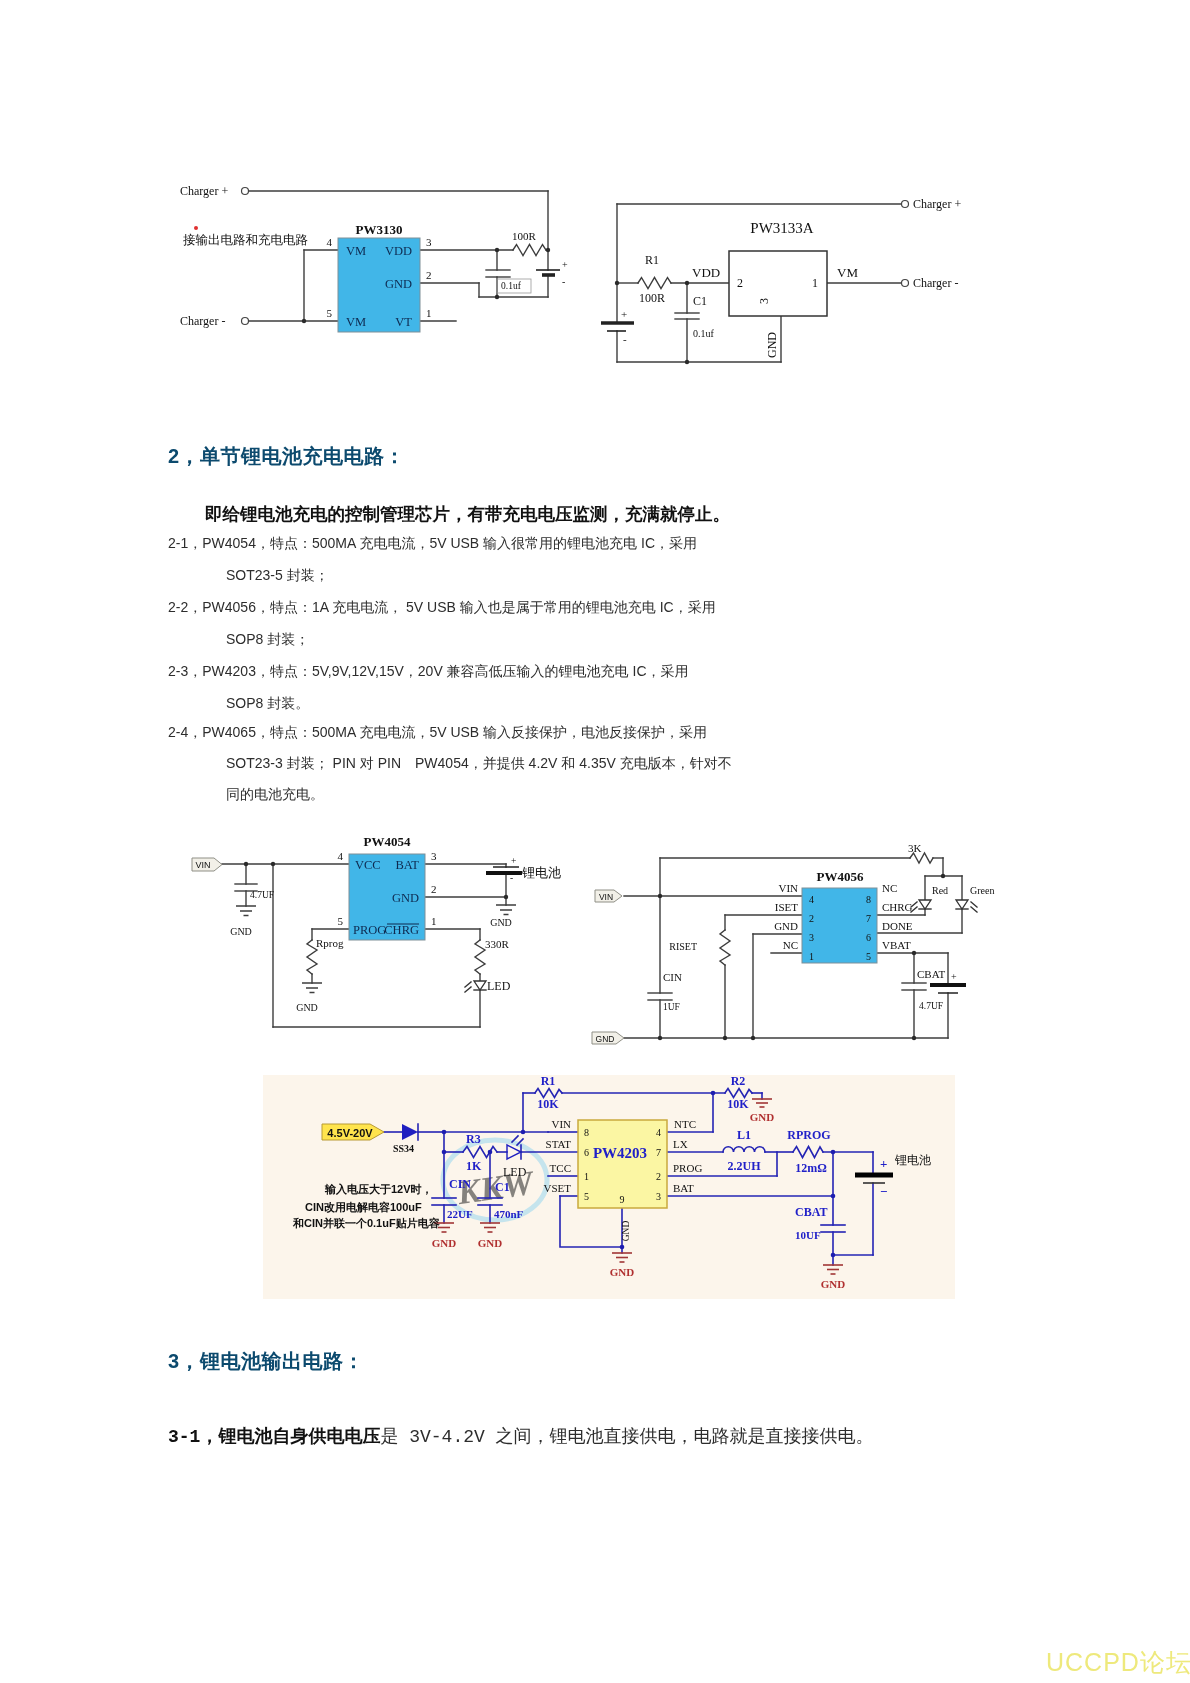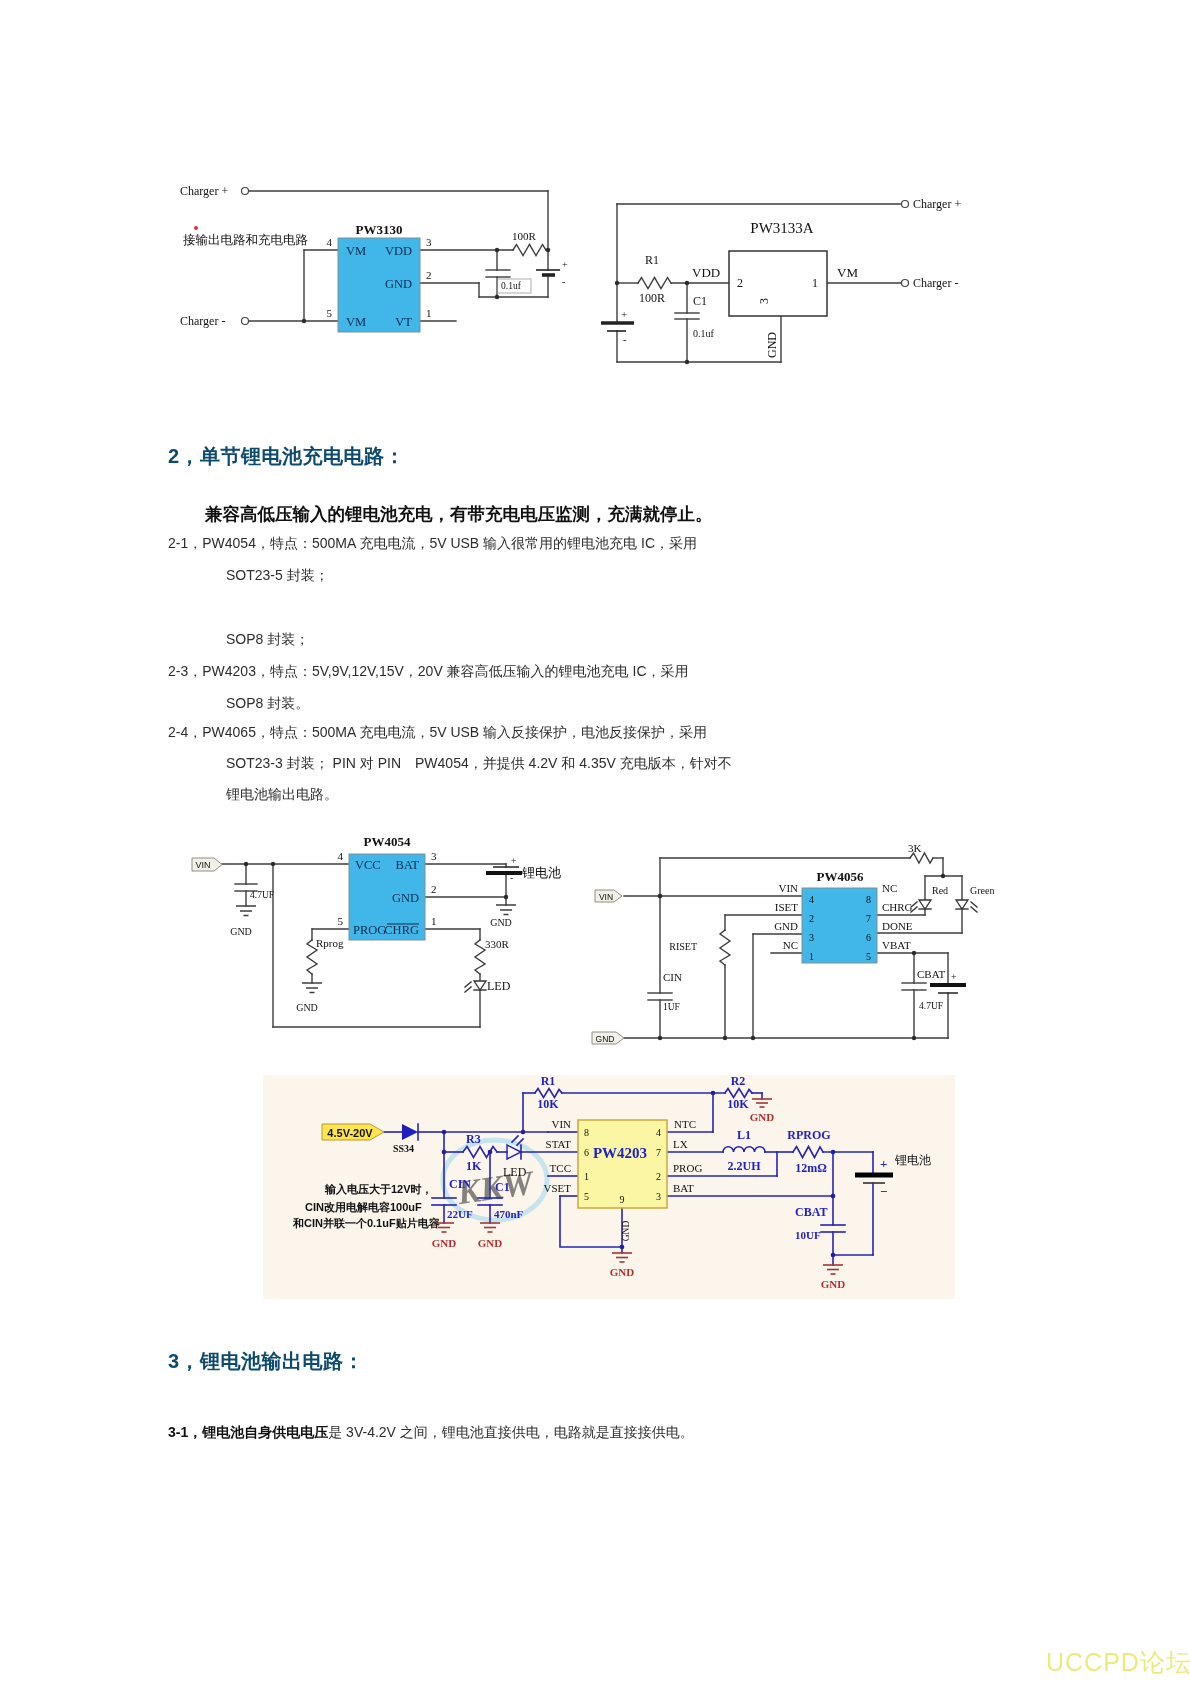--- a/index.html
+++ b/index.html
@@ -2,21 +2,21 @@
 <html><head>
 <meta charset="utf-8">
 <style>
   html,body{margin:0;padding:0;background:#ffffff;}
   #page{position:relative;width:1190px;height:1683px;background:#fff;overflow:hidden;
         font-family:"Liberation Sans",sans-serif;}
   .abs{position:absolute;white-space:nowrap;}
   .h-green{color:#0c4a6e;font-weight:bold;font-size:20px;letter-spacing:0.5px;}
   .intro{color:#111;font-weight:bold;font-size:17.5px;}
   .body-line{color:#2d2d2d;font-size:14px;}
-  .p31{color:#2d2d2d;font-size:14px;}
+  .p31{color:#2d2d2d;font-size:18px;font-family:Liberation Mono, monospace;}
   .p31 .bld{font-weight:bold;color:#111;}
   .wm{color:#EEE97C;font-size:25px;letter-spacing:1px;}
   svg{position:absolute;overflow:visible;}
   svg text{font-family:"Liberation Serif",serif;fill:#111;}
   .wire{stroke:#3d3d3d;stroke-width:1.4;fill:none;stroke-linecap:square;}
   .bwire{stroke:#2424b4;stroke-width:1.6;fill:none;stroke-linecap:square;}
   .kwire{stroke:#333;stroke-width:1.4;fill:none;stroke-linecap:square;}
   .dot{fill:#2b2b2b;}
   .bdot{fill:#1d1db0;}
   .term{fill:#fff;stroke:#444;stroke-width:1.2;}
@@ -137,30 +137,31 @@
     <text class="t12" x="172" y="122">2</text>
     <text class="t12" x="253" y="122" text-anchor="end">1</text>
     <text class="t12" x="203" y="136" text-anchor="middle" transform="rotate(-90 203 136)">3</text>
     <text class="t12" x="211" y="180" text-anchor="middle" transform="rotate(-90 211 180)">GND</text>
     <text class="t13" x="272" y="112">VM</text>
     <text class="t11" x="56" y="153">+</text>
     <text class="t11" x="58" y="178">-</text>
   </svg>
 
   <div class="abs h-green" style="left:168px;top:443px">2，单节锂电池充电电路：</div>
-  <div class="abs intro" style="left:205px;top:502px">兼容高低压输入的锂电池充电，有带充电电压监测，充满就停止。</div>
+  <div class="abs intro" style="left:205px;top:502px">即给锂电池充电的控制管理芯片，有带充电电压监测，充满就停止。</div>
 
   <div class="abs body-line" style="left:168px;top:535px">2-1，PW4054，特点：500MA 充电电流，5V USB 输入很常用的锂电池充电 IC，采用</div>
   <div class="abs body-line" style="left:226px;top:567px">SOT23-5 封装；</div>
+  <div class="abs body-line" style="left:168px;top:599px">2-2，PW4056，特点：1A 充电电流， 5V USB 输入也是属于常用的锂电池充电 IC，采用</div>
   <div class="abs body-line" style="left:226px;top:631px">SOP8 封装；</div>
   <div class="abs body-line" style="left:168px;top:663px">2-3，PW4203，特点：5V,9V,12V,15V，20V 兼容高低压输入的锂电池充电 IC，采用</div>
   <div class="abs body-line" style="left:226px;top:695px">SOP8 封装。</div>
   <div class="abs body-line" style="left:168px;top:724px">2-4，PW4065，特点：500MA 充电电流，5V USB 输入反接保护，电池反接保护，采用</div>
   <div class="abs body-line" style="left:226px;top:755px">SOT23-3 封装； PIN 对 PIN　PW4054，并提供 4.2V 和 4.35V 充电版本，针对不</div>
-  <div class="abs body-line" style="left:226px;top:786px">锂电池输出电路。</div>
+  <div class="abs body-line" style="left:226px;top:786px">同的电池充电。</div>
 
   <svg style="left:165px;top:778px" width="400" height="258" viewBox="0 0 400 258">
     <g>
       <line class="wire" x1="57" y1="86" x2="184" y2="86"></line>
       <line class="wire" x1="81" y1="86" x2="81" y2="106"></line>
       <line class="wire" x1="81" y1="113" x2="81" y2="128"></line>
       <line class="wire" x1="108" y1="86" x2="108" y2="249"></line>
       <line class="wire" x1="108" y1="249" x2="315" y2="249"></line>
       <line class="wire" x1="147" y1="151" x2="184" y2="151"></line>
       <line class="wire" x1="147" y1="151" x2="147" y2="162"></line>

